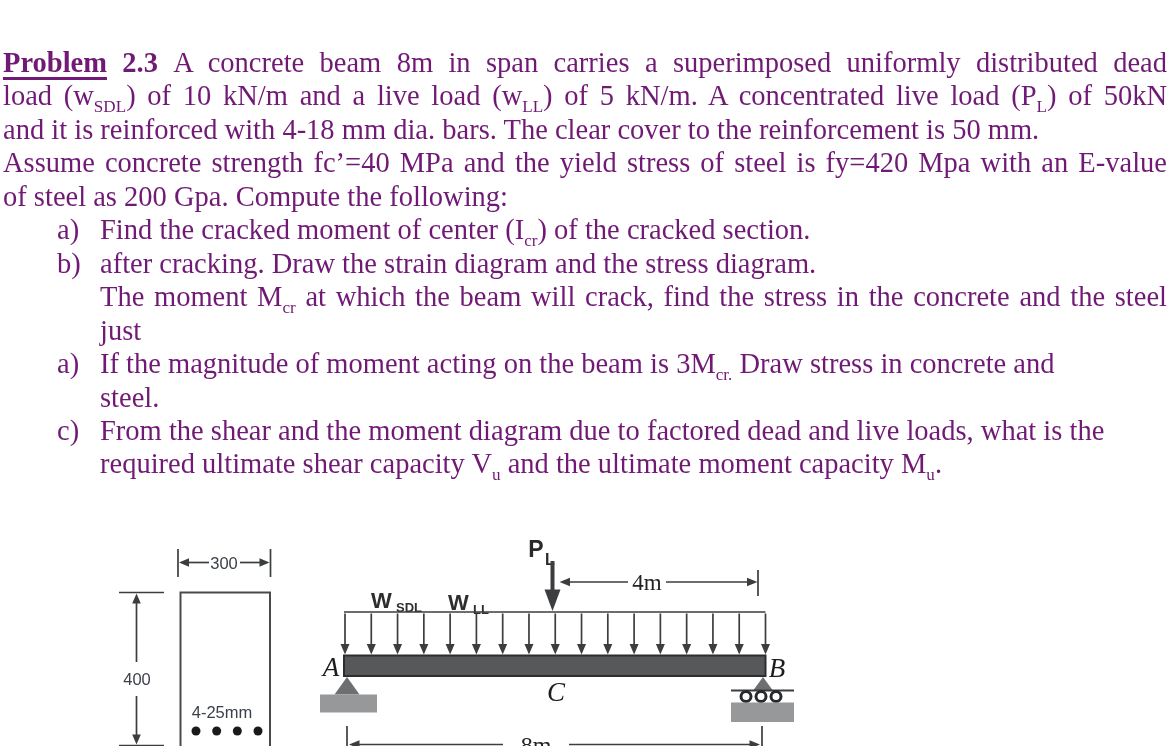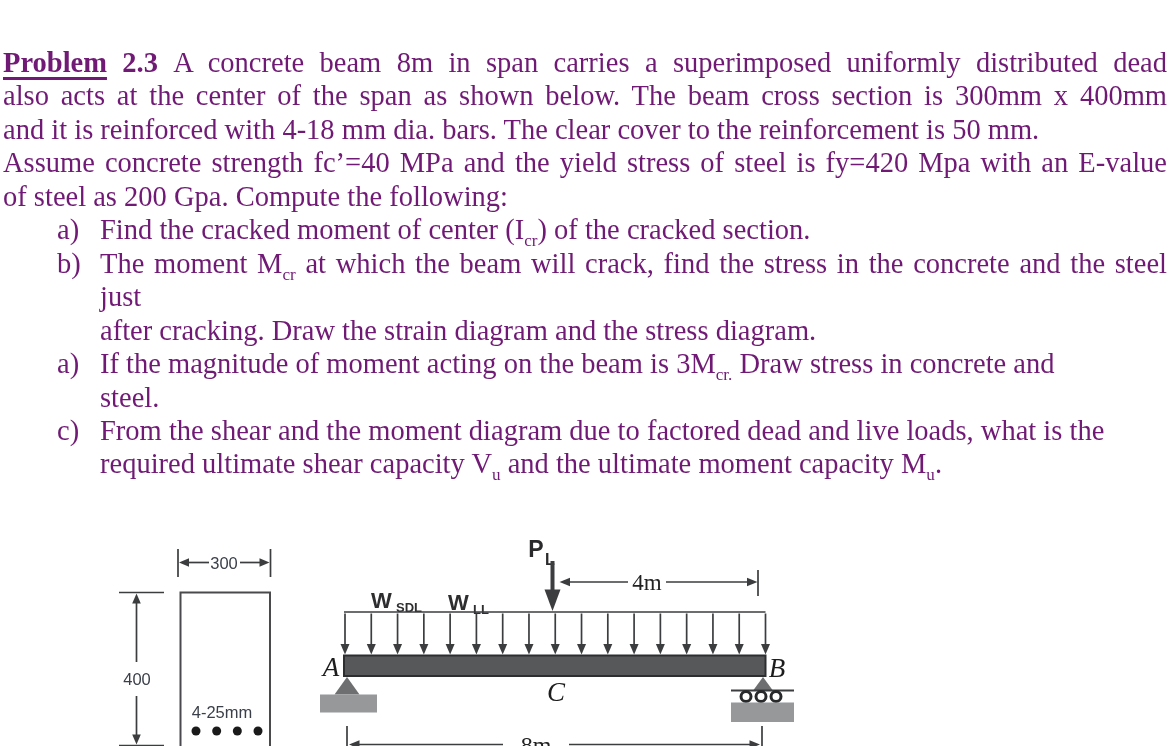--- a/index.html
+++ b/index.html
@@ -35,37 +35,37 @@
   .wheel{fill:#fff;stroke:#27292b;stroke-width:3;}
 </style>
 </head>
 <body>
 
 <div class="page">
 
   <div class="textcol">
     <div>
         <div class="tline just"><span class="b u">Problem</span><span class="b"> 2.3 </span><span>A concrete beam 8m in span carries a superimposed uniformly distributed dead</span></div>
-        <div class="tline just"><span>also acts at the center of the span as shown below. The beam cross section is 300mm x 400mm</span></div>
+        <div class="tline just"><span>load (w</span><sub>SDL</sub><span>) of 10 kN/m and a live load (w</span><sub>LL</sub><span>) of 5 kN/m. A concentrated live load (P</span><sub>L</sub><span>) of 50kN</span></div>
         <div class="tline"><span>and it is reinforced with 4-18 mm dia. bars. The clear cover to the reinforcement is 50 mm.</span></div>
         <div class="tline just"><span>Assume concrete strength fc’=40 MPa and the yield stress of steel is fy=420 Mpa with an E-value</span></div>
         <div class="tline"><span>of steel as 200 Gpa. Compute the following:</span></div>
       </div>
     <div>
         <div class="item">
           <span class="marker">a)</span>
           <div class="itext">
             <div class="tline"><span>Find the cracked moment of center (I</span><sub>cr</sub><span>) of the cracked section.</span></div>
           </div>
         </div>
         <div class="item">
           <span class="marker">b)</span>
           <div class="itext">
+            <div class="tline"><span>after cracking. Draw the strain diagram and the stress diagram.</span></div>
             <div class="tline just"><span>The moment M</span><sub>cr</sub><span> at which the beam will crack, find the stress in the concrete and the steel just</span></div>
-            <div class="tline"><span>after cracking. Draw the strain diagram and the stress diagram.</span></div>
           </div>
         </div>
         <div class="item">
           <span class="marker">a)</span>
           <div class="itext">
             <div class="tline"><span>If the magnitude of moment acting on the beam is 3M</span><sub>cr.</sub><span> Draw stress in concrete and</span></div>
             <div class="tline"><span>steel.</span></div>
           </div>
         </div>
         <div class="item">

